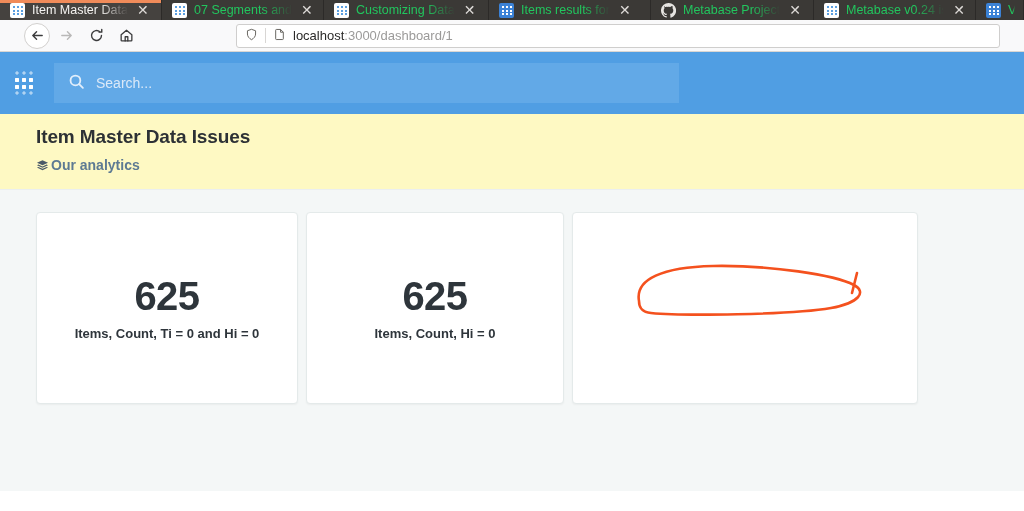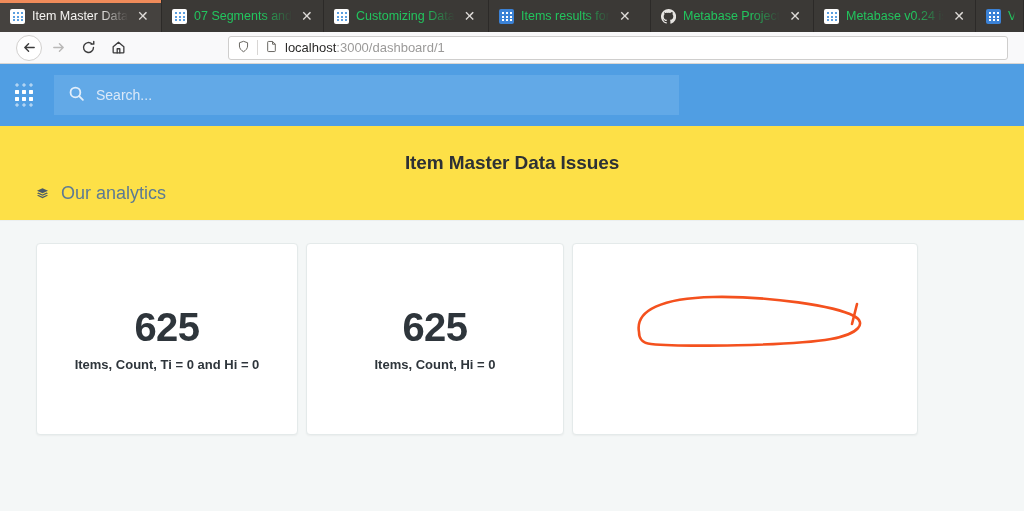--- a/index.html
+++ b/index.html
@@ -5,21 +5,21 @@
   * { box-sizing: border-box; margin: 0; padding: 0; }
   html, body {
     width: 1024px; height: 511px;
     font-family: "Liberation Sans", sans-serif;
     background: #ffffff;
     overflow: hidden;
   }
 
   
   .tabstrip {
-    height: 32px;
+    height: 20px;
     background: #3b3936;
     display: flex;
     align-items: stretch;
     overflow: hidden;
     position: relative;
   }
   .tab {
     display: flex;
     align-items: center;
     gap: 7px;
@@ -92,21 +92,21 @@
     flex: 0 0 auto;
     padding: 2px 2px;
   }
 
   .navbar {
     height: 32px;
     background: #f9f9fa;
     border-bottom: 1px solid #d9d6d3;
     display: flex;
     align-items: center;
-    padding: 0 16px;
+    padding: 0 24px;
     gap: 2px;
   }
   .navbtn {
     width: 28px; height: 26px;
     display: flex; align-items: center; justify-content: center;
     color: #3c3c3d;
   }
   .navbtn.back {
     border-radius: 50%;
     border: 1px solid #d2d0ce;
@@ -177,38 +177,37 @@
     align-items: center;
     gap: 11px;
     padding: 0 14px;
   }
   .mb-search .ph {
     color: #dbe9f8;
     font-size: 14px;
   }
 
   .mb-titlebar {
-    background: #fde047;
-    padding: 26px 36px 16px 36px;
+    background: #fef9c3;
+    padding: 12px 36px 16px 36px;
     border-bottom: 1px solid #ebeff0;
-    text-align: center;
   }
   .dash-title {
     font-size: 19px;
     font-weight: bold;
     color: #2d3135;
     letter-spacing: -0.1px;
   }
   .dash-sub {
     margin-top: 9px;
     display: flex;
     align-items: center;
-    gap: 12px;
-    font-size: 18px;
-    font-weight: normal;
+    gap: 2px;
+    font-size: 14px;
+    font-weight: bold;
     color: #5d7a93;
   }
   .dash-sub .collection-icon { color: #4a5a68; display: flex; }
 
   .dash-body {
     background: #f4f7f7;
     height: 301px;
     padding: 22px 36px 0 36px;
     display: flex;
     gap: 8px;

